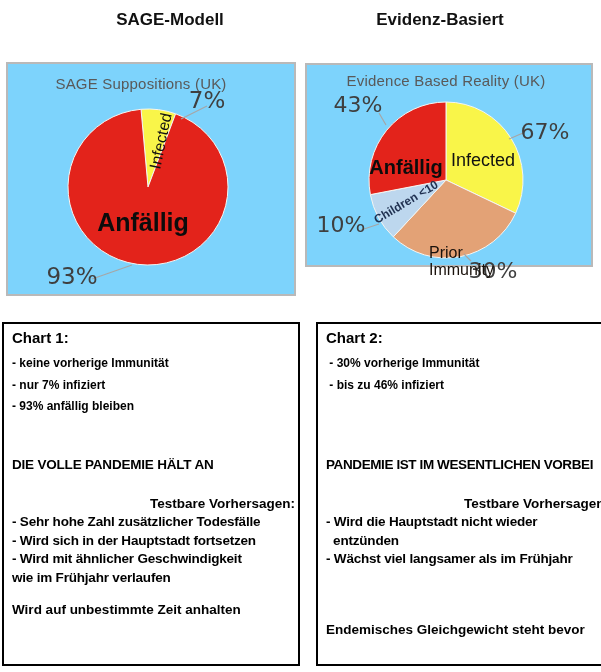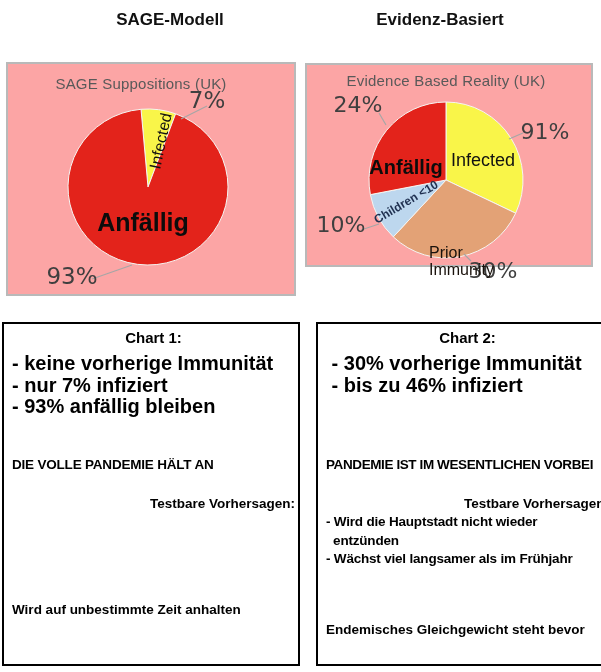--- a/index.html
+++ b/index.html
@@ -1,36 +1,36 @@
 <!DOCTYPE html>
 <html><head>
 <meta charset="utf-8">
 <style>
   html,body{margin:0;padding:0;background:#ffffff;}
   .stage{position:relative;width:601px;height:672px;background:#ffffff;overflow:hidden;
          font-family:"Liberation Sans",sans-serif;}
   .hdr{position:absolute;top:10px;transform:translateX(-50%);font-size:17px;font-weight:bold;
        color:#111;white-space:nowrap;}
-  .cpanel{position:absolute;border:2px solid #b9b9b9;background:#fca5a5;box-sizing:border-box;}
+  .cpanel{position:absolute;border:2px solid #b9b9b9;background:#7dd3fc;box-sizing:border-box;}
   .cpanel svg{position:absolute;left:0;top:0;}
   .lbl{position:absolute;transform:translate(-50%,-50%);white-space:nowrap;}
   .ctitle{font-size:15px;color:#595959;letter-spacing:.2px;}
   .pct{font-family:"DejaVu Sans",sans-serif;font-size:22px;color:#3f3f3f;}
   .pct-lg{font-size:23px;}
   .slice-big{font-size:25px;font-weight:bold;color:#0c0c0c;}
   .slice-med{font-size:20px;font-weight:bold;color:#0c0c0c;}
   .slice-reg{font-size:18px;color:#111;}
   .lbl-left{position:absolute;white-space:normal;}
   .prior{font-size:16px;color:#1a120c;line-height:17px;width:92px;margin-top:45px;}
   .children{font-size:12px;font-weight:600;color:#1f3050;}
   .tpanel{position:absolute;border:2px solid #000;background:#fff;box-sizing:border-box;
           font-weight:bold;color:#000;}
   .tpanel>div{position:absolute;left:8px;right:3px;}
-  .tp-heading{top:5px;font-size:15px;text-align:center;}
-  .tp-key{top:29px;font-size:20px;line-height:21.5px;}
+  .tp-heading{top:5px;font-size:15px;}
+  .tp-key{top:29px;font-size:12px;line-height:21.5px;}
   .tp-statement{top:133px;font-size:13.5px;letter-spacing:-0.2px;white-space:nowrap;}
   .tp-pred-heading{top:172px;font-size:13.5px;text-align:right;}
   .tp-preds{top:189px;font-size:13.5px;letter-spacing:-0.2px;line-height:18.5px;}
   .tp-preds div, .tp-key div{white-space:pre-wrap;}
   .tp-conclusion{font-size:13.5px;}
 </style>
 </head>
 <body>
 
 <div class="stage">
@@ -58,40 +58,46 @@
         <path d="M 139 115 L 139 37 A 77 78 0 0 1 208.6716830398835 148.21078474207567 Z" fill="#f9f549" stroke="#f5f5f2" stroke-width="1"></path>
         <path d="M 139 115 L 208.6716830398835 148.21078474207567 A 77 78 0 0 1 86.289872843491 171.8595529388701 Z" fill="#e3a276" stroke="#f5f5f2" stroke-width="1"></path>
         <path d="M 139 115 L 86.289872843491 171.8595529388701 A 77 78 0 0 1 63.36388169389099 129.6157425376866 Z" fill="#bdd7ee" stroke="#f5f5f2" stroke-width="1"></path>
         <path d="M 139 115 L 63.36388169389099 129.6157425376866 A 77 78 0 0 1 138.99999999999997 37 Z" fill="#e3231b" stroke="#f5f5f2" stroke-width="1"></path>
         <line x1="72" y1="48" x2="79" y2="60" stroke="#a6a6a6" stroke-width="1.2"></line>
         <line x1="216" y1="68" x2="202" y2="74" stroke="#a6a6a6" stroke-width="1.2"></line>
         <line x1="54" y1="165" x2="72" y2="159" stroke="#a6a6a6" stroke-width="1.2"></line>
         <line x1="164" y1="196" x2="157" y2="189" stroke="#a6a6a6" stroke-width="1.2"></line>
       </svg>
     <div class="lbl ctitle" style="left:139px;top:15px">Evidence Based Reality (UK)</div>
-    <div class="lbl pct" style="left:51px;top:39px">24%</div>
-    <div class="lbl pct" style="left:238px;top:66px">91%</div>
+    <div class="lbl pct" style="left:51px;top:39px">43%</div>
+    <div class="lbl pct" style="left:238px;top:66px">67%</div>
     <div class="lbl pct" style="left:34px;top:159px">10%</div>
     <div class="lbl pct" style="left:186px;top:205px">30%</div>
     <div class="lbl slice-med" style="left:99px;top:102px">Anfällig</div>
     <div class="lbl slice-reg" style="left:176px;top:95px">Infected</div>
     <div class="lbl-left prior" style="left:122px;top:134px">Prior Immunity</div>
     <div class="lbl children" style="left:99px;top:137px;
          transform:translate(-50%,-50%) rotate(-31deg)">Children &lt;10</div>
   </div>
 
   <div class="tpanel" style="left:2px;top:322px;width:298px;height:344px">
     <div class="tp-heading">Chart 1:</div>
     <div class="tp-key">
         <div>- keine vorherige Immunität</div>
         <div>- nur 7% infiziert</div>
         <div>- 93% anfällig bleiben</div>
       </div>
     <div class="tp-statement">DIE VOLLE PANDEMIE HÄLT AN</div>
     <div class="tp-pred-heading">Testbare Vorhersagen:</div>
+    <div class="tp-preds">
+        <div>- Sehr hohe Zahl zusätzlicher Todesfälle</div>
+        <div>- Wird sich in der Hauptstadt fortsetzen</div>
+        <div>- Wird mit ähnlicher Geschwindigkeit
+wie im Frühjahr verlaufen</div>
+      </div>
     <div class="tp-conclusion" style="top:278px">Wird auf unbestimmte Zeit anhalten</div>
   </div>
 
   <div class="tpanel" style="left:316px;top:322px;width:298px;height:344px">
     <div class="tp-heading">Chart 2:</div>
     <div class="tp-key">
         <div> - 30% vorherige Immunität</div>
         <div> - bis zu 46% infiziert</div>
       </div>
     <div class="tp-statement" style="letter-spacing:-0.4px">PANDEMIE IST IM WESENTLICHEN VORBEI</div>

